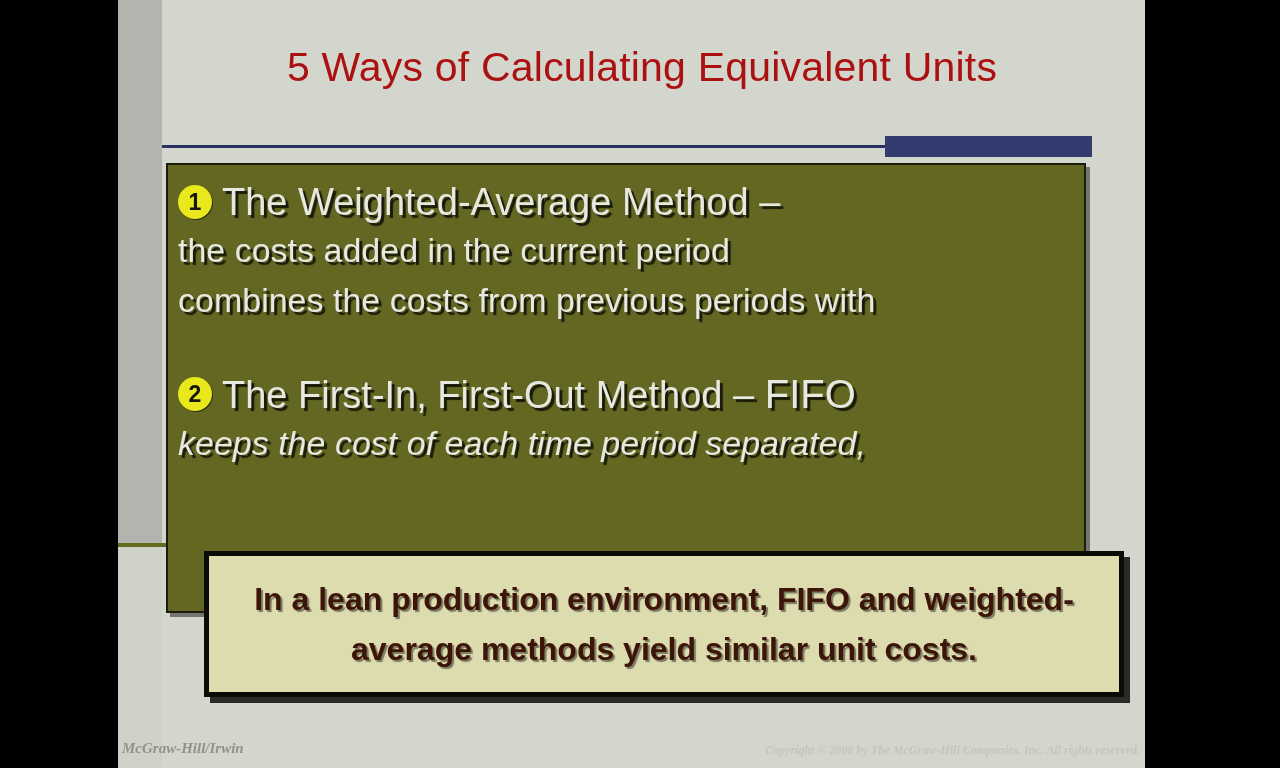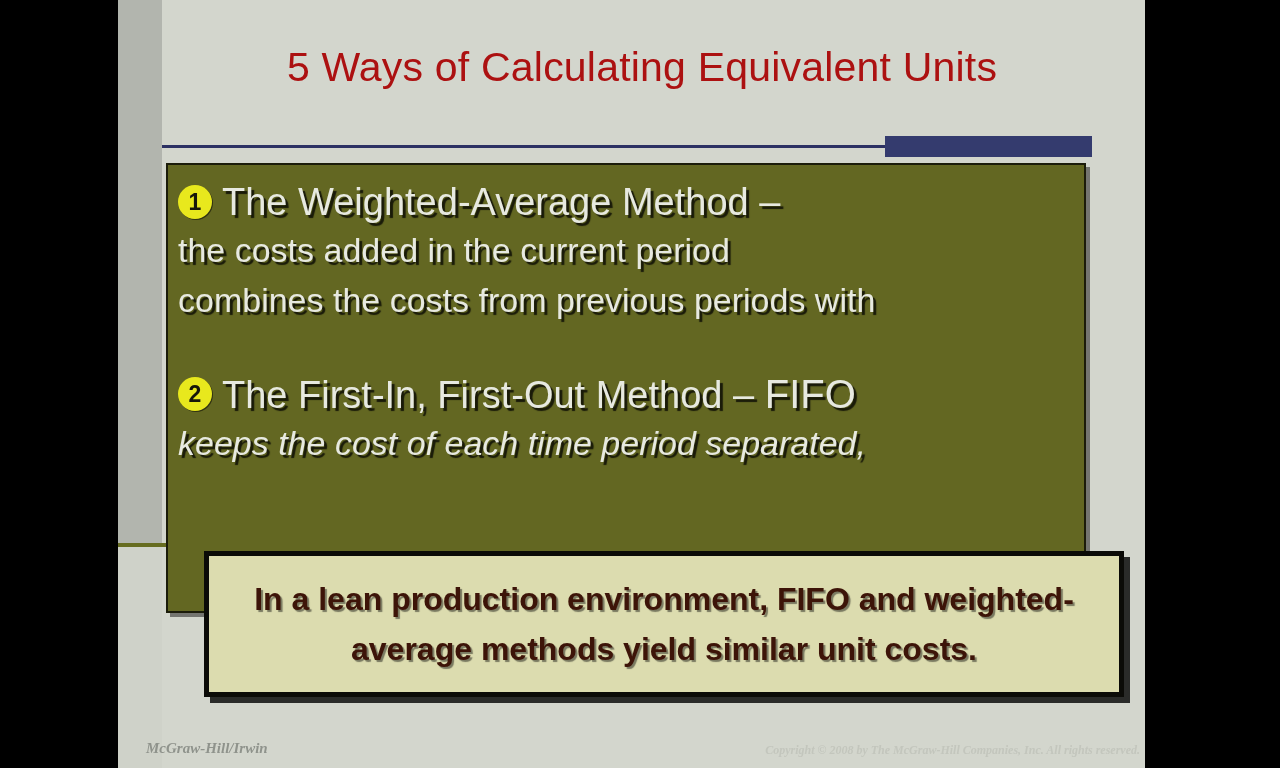--- a/index.html
+++ b/index.html
@@ -175,21 +175,21 @@
     line-height: 50px;
     text-align: center;
     font-weight: bold;
     text-shadow: 2px 2px 1px rgba(0,0,0,0.45);
     padding: 0 18px;
   }
 
   
   .footer-left {
     position: absolute;
-    left: 28px;
+    left: 4px;
     top: 740px;
     color: #8f938c;
     font-family: "Liberation Serif", serif;
     font-style: italic;
     font-weight: bold;
     font-size: 15px;
     white-space: nowrap;
   }
   .footer-right {
     position: absolute;

